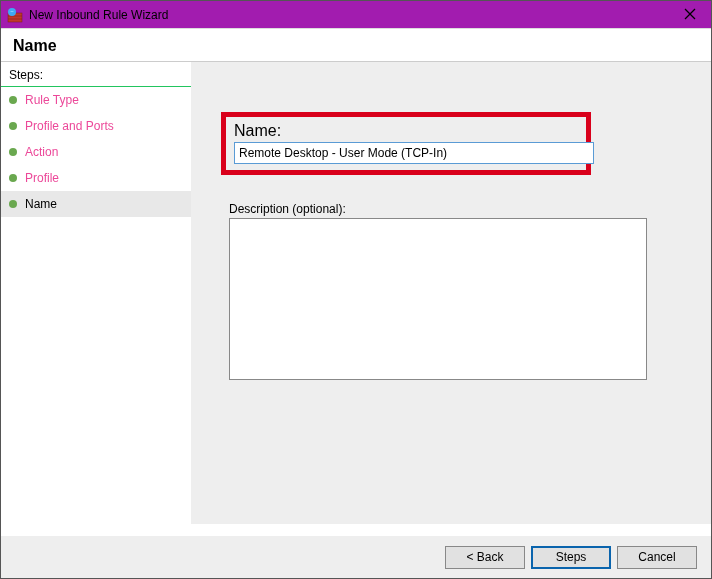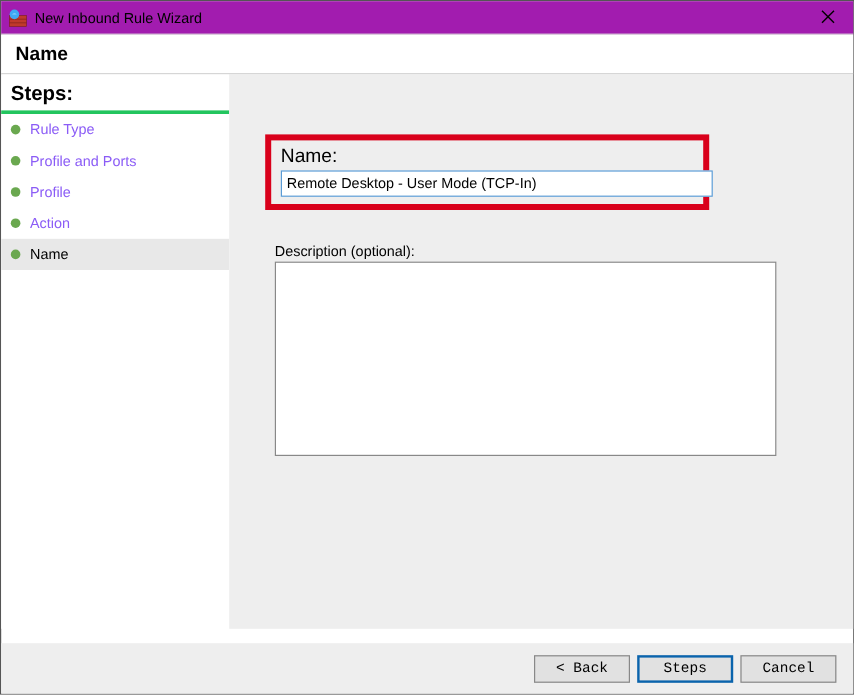--- a/index.html
+++ b/index.html
@@ -62,31 +62,31 @@
     display: flex;
     height: 462px;
   }
   .steps-panel {
     width: 190px;
     background: #fff;
     border-right: 0;
     padding-top: 4px;
   }
   .steps-header {
-    font-weight: bold;
-    font-size: 17px;
+    font-weight: normal;
+    font-size: 12px;
     padding: 2px 8px 4px 8px;
-    border-bottom: 3px solid #22c55e;
+    border-bottom: 1px solid #22c55e;
   }
   .step-item {
     display: flex;
     align-items: center;
     padding: 6px 8px;
     font-size: 12px;
-    color: #8b5cf6;
+    color: #ec4899;
     cursor: pointer;
   }
   .step-item.active {
     background: #e8e8e8;
     color: #000;
   }
   .step-bullet {
     width: 8px;
     height: 8px;
     border-radius: 50%;
@@ -152,21 +152,21 @@
     align-items: center;
     padding-right: 14px;
     background: #eeeeee;
     gap: 6px;
   }
   .btn {
     width: 80px;
     height: 23px;
     border: 1px solid #888;
     background: #e1e1e1;
-    font-family: Liberation Mono, monospace;
+    font-family: Liberation Sans, sans-serif;
     font-size: 12px;
     text-align: center;
   }
   .btn.primary {
     border: 2px solid #0a64ad;
   }
 </style>
 </head>
 <body>
 
@@ -204,25 +204,25 @@
       <div class="step-item">
         <span class="step-bullet"></span>
         <span>Rule Type</span>
       </div>
       <div class="step-item">
         <span class="step-bullet"></span>
         <span>Profile and Ports</span>
       </div>
       <div class="step-item">
         <span class="step-bullet"></span>
+        <span>Action</span>
+      </div>
+      <div class="step-item">
+        <span class="step-bullet"></span>
         <span>Profile</span>
-      </div>
-      <div class="step-item">
-        <span class="step-bullet"></span>
-        <span>Action</span>
       </div>
       <div class="step-item active">
         <span class="step-bullet"></span>
         <span>Name</span>
       </div>
     </div>
 
     <div class="content-panel">
 
       <div class="highlight-box">

